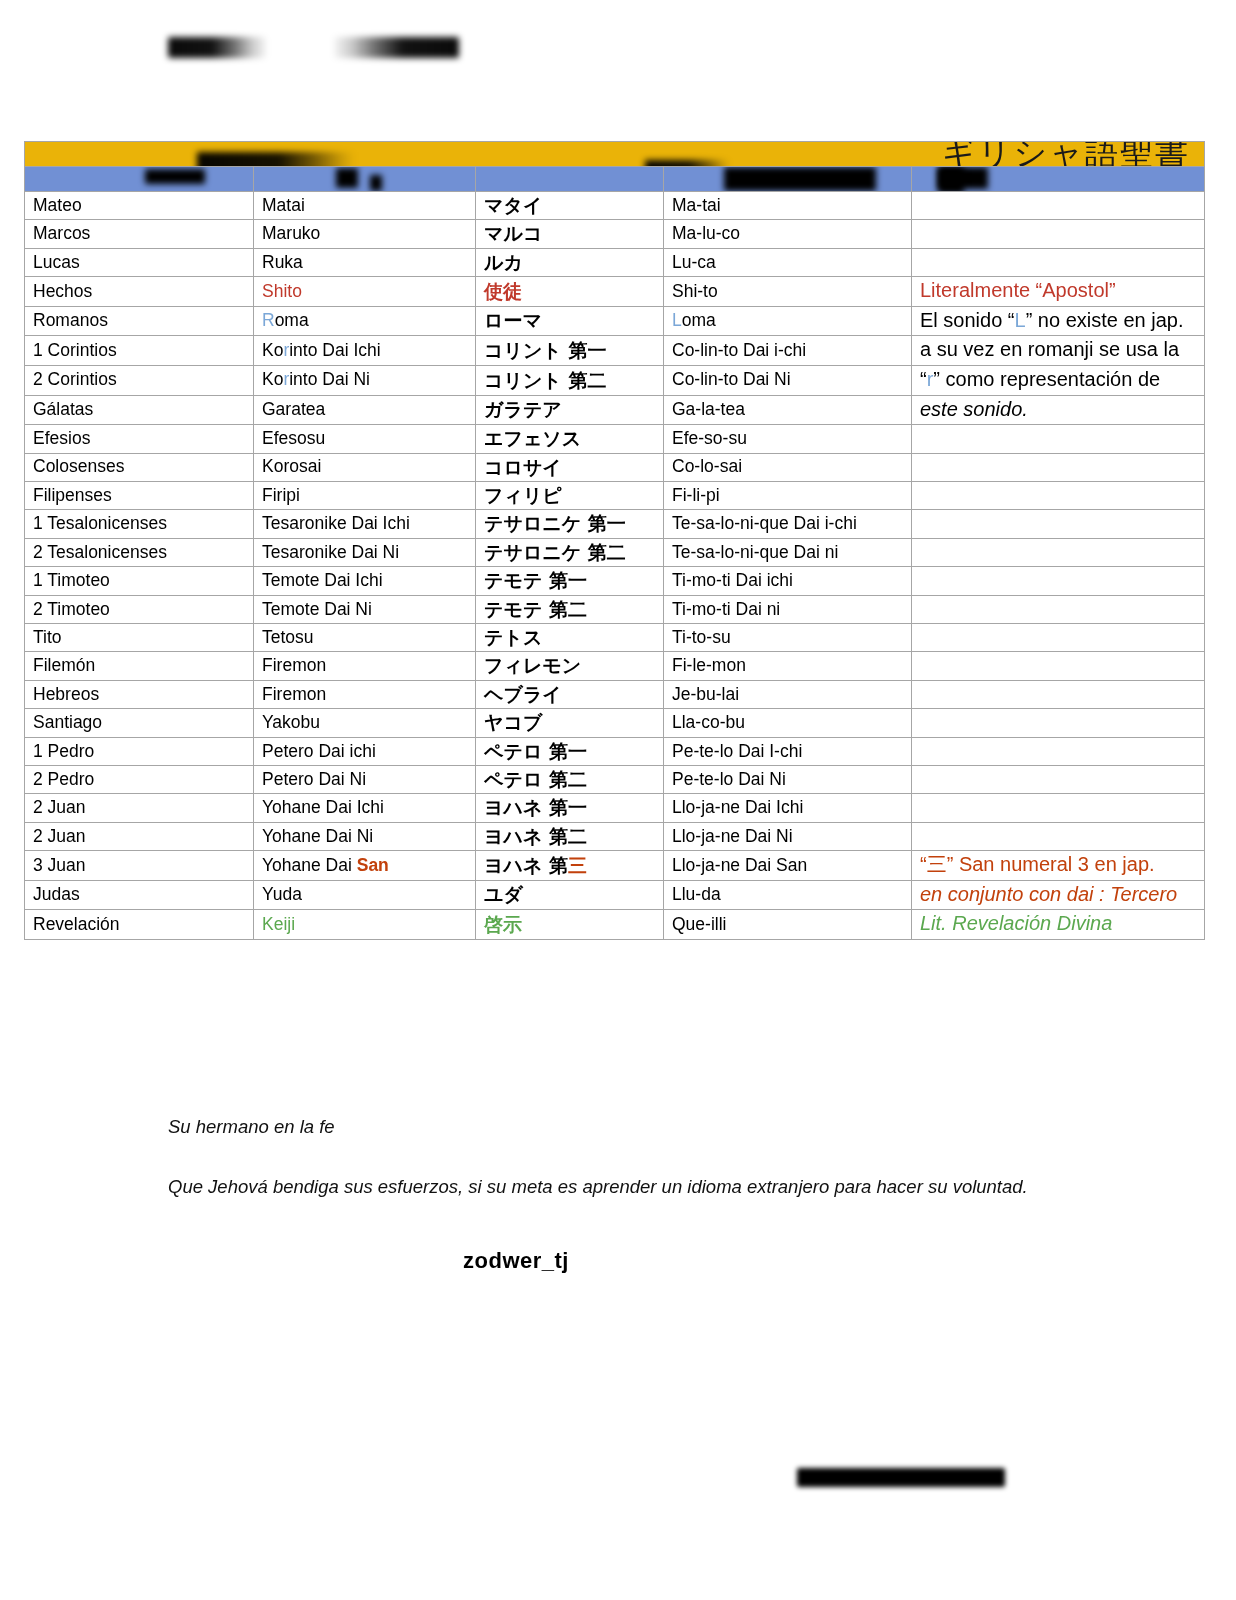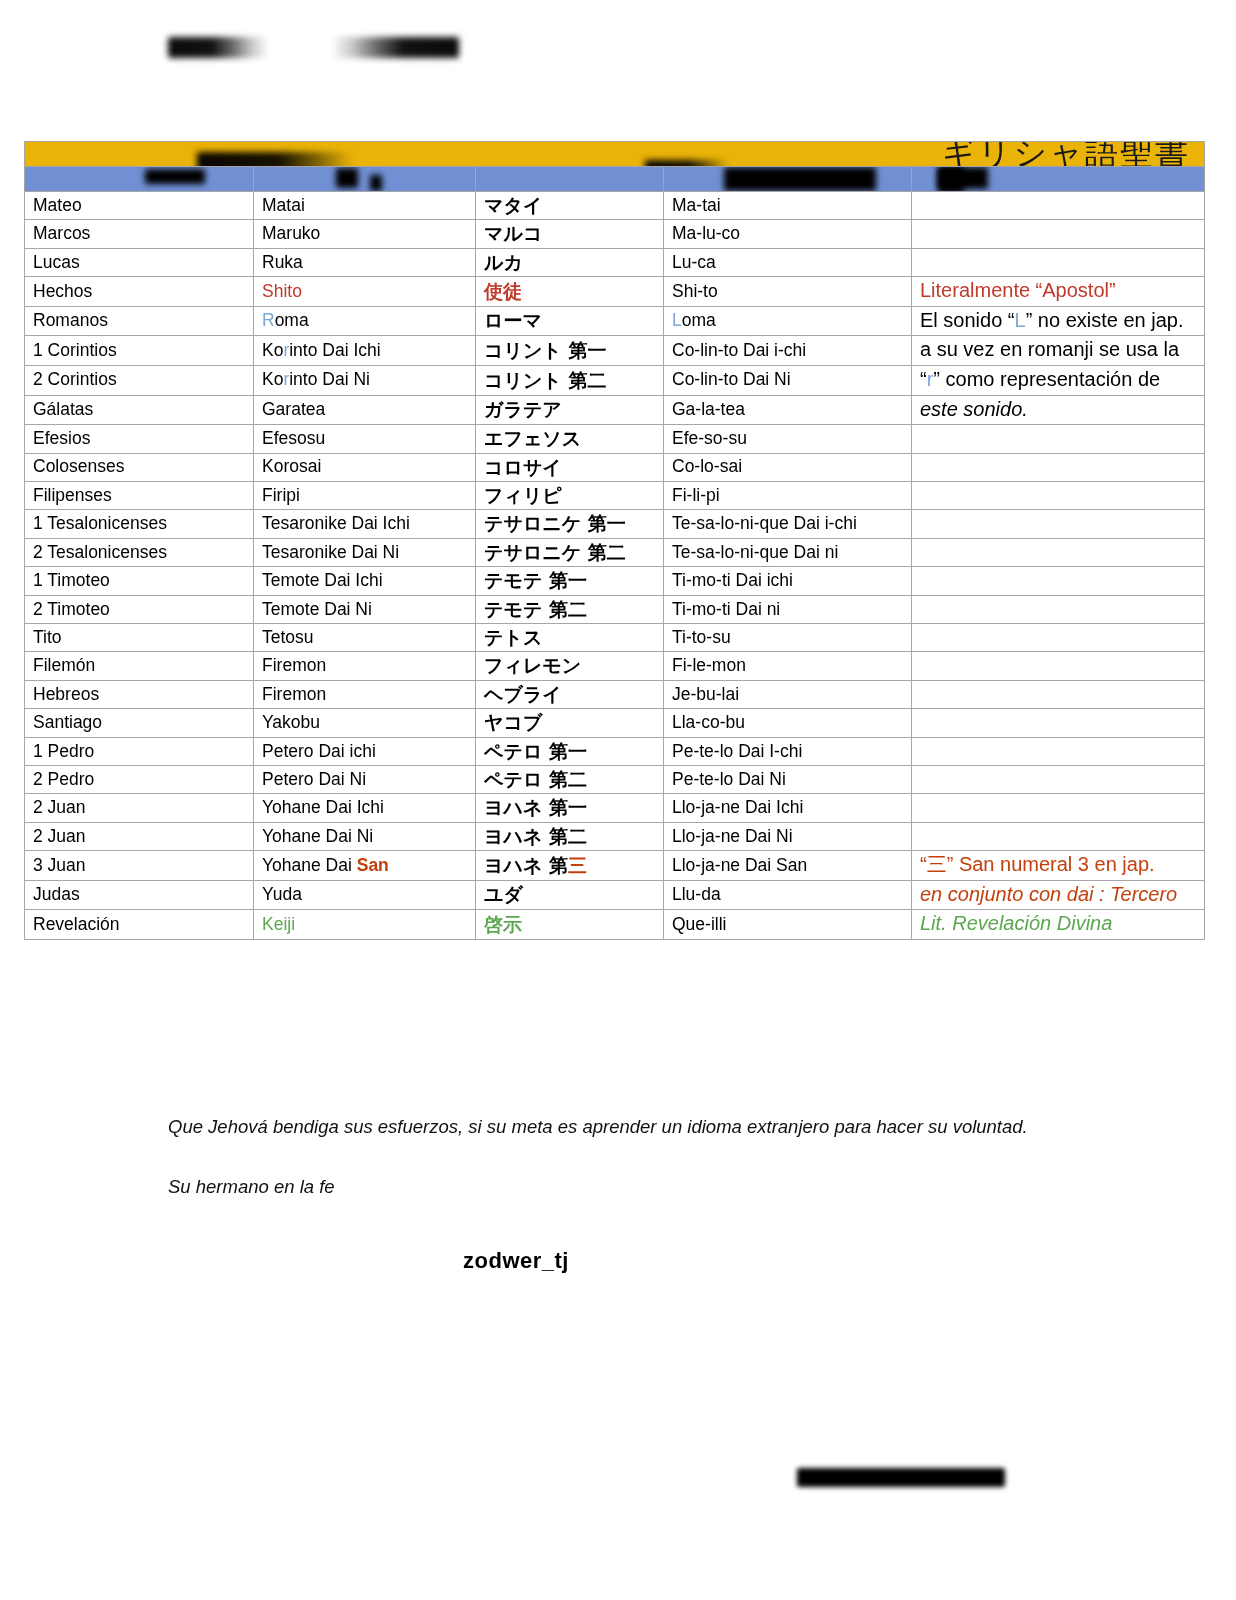--- a/index.html
+++ b/index.html
@@ -389,19 +389,19 @@
       <td>Revelación</td>
       <td class="green">Keiji</td>
       <td class="jp green">啓示</td>
       <td>Que-illi</td>
       <td class="note green italic">Lit. Revelación Divina</td>
     </tr>
   </tbody>
 </table>
 
 <div id="footer">
+  <p>Su hermano en la fe</p>
   <p>Que Jehová bendiga sus esfuerzos, si su meta es aprender un idioma extranjero para hacer su voluntad.</p>
-  <p>Su hermano en la fe</p>
 </div>
 
 <div id="signature">zodwer_tj</div>
 
 <div class="redaction solid" id="bottom-redaction"></div>
 
 </body></html>

